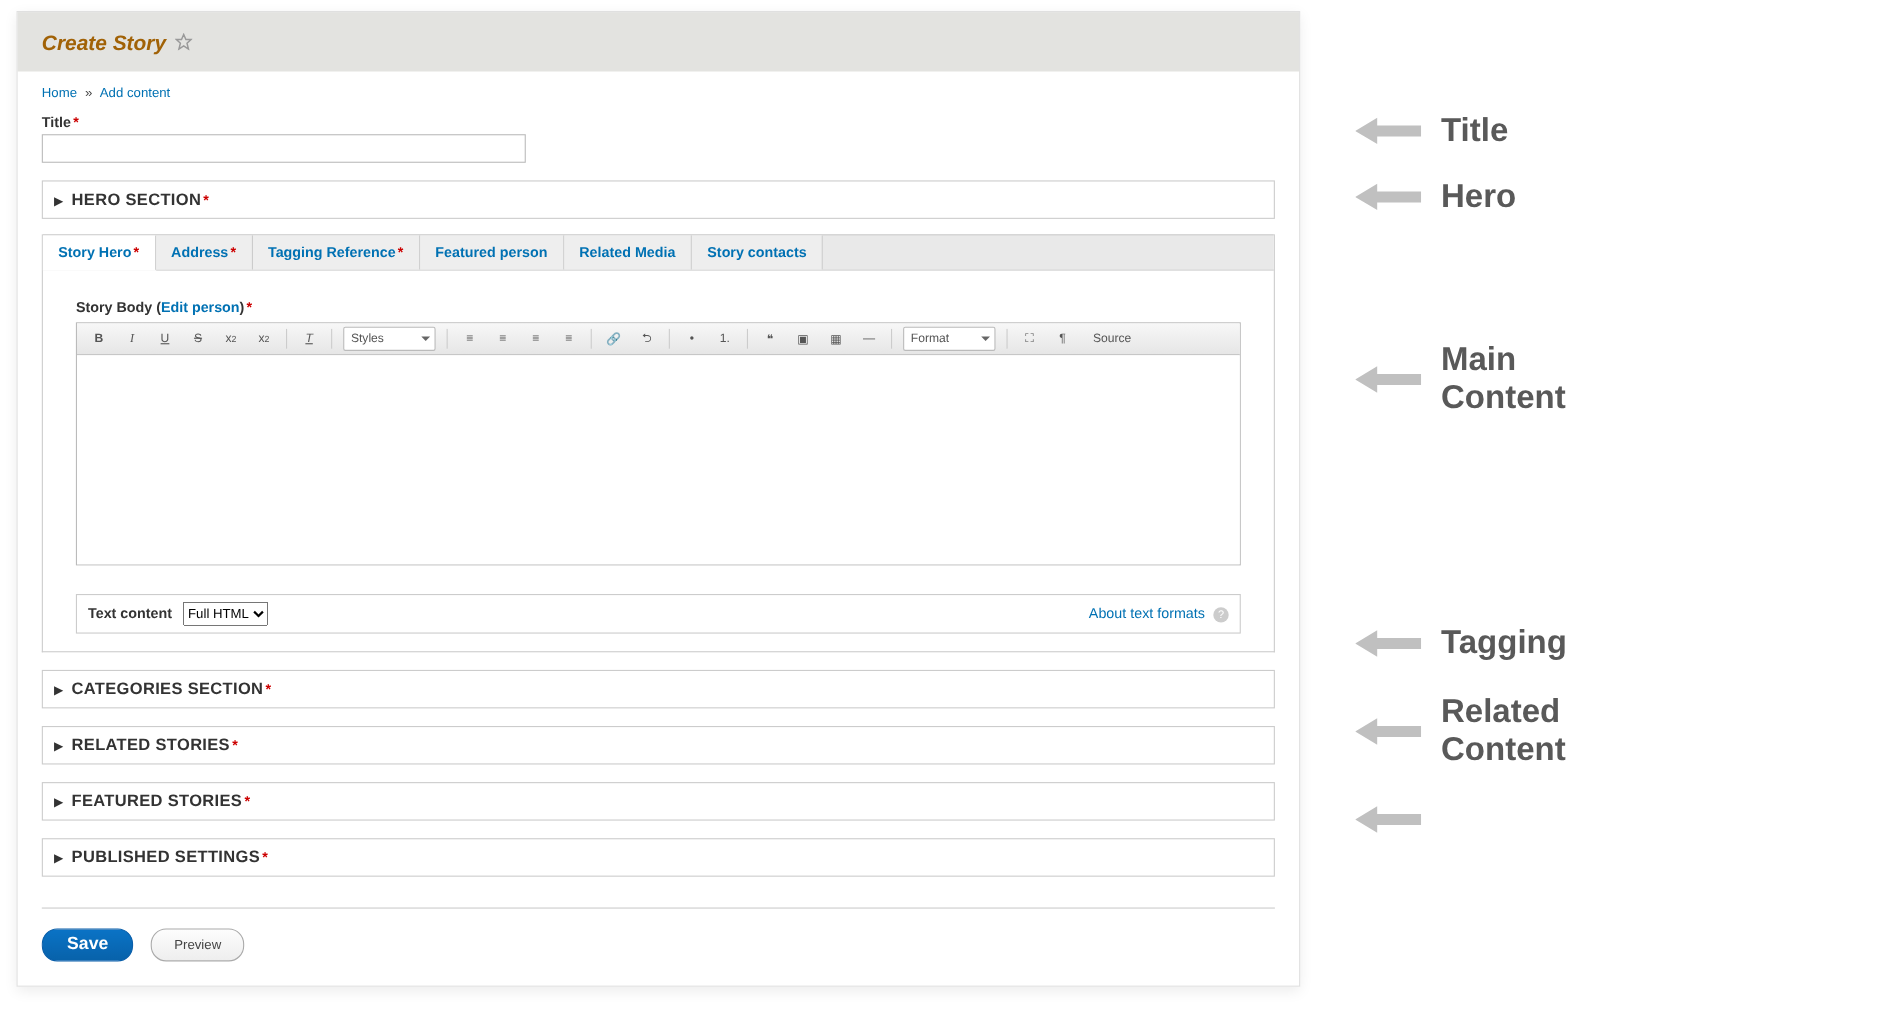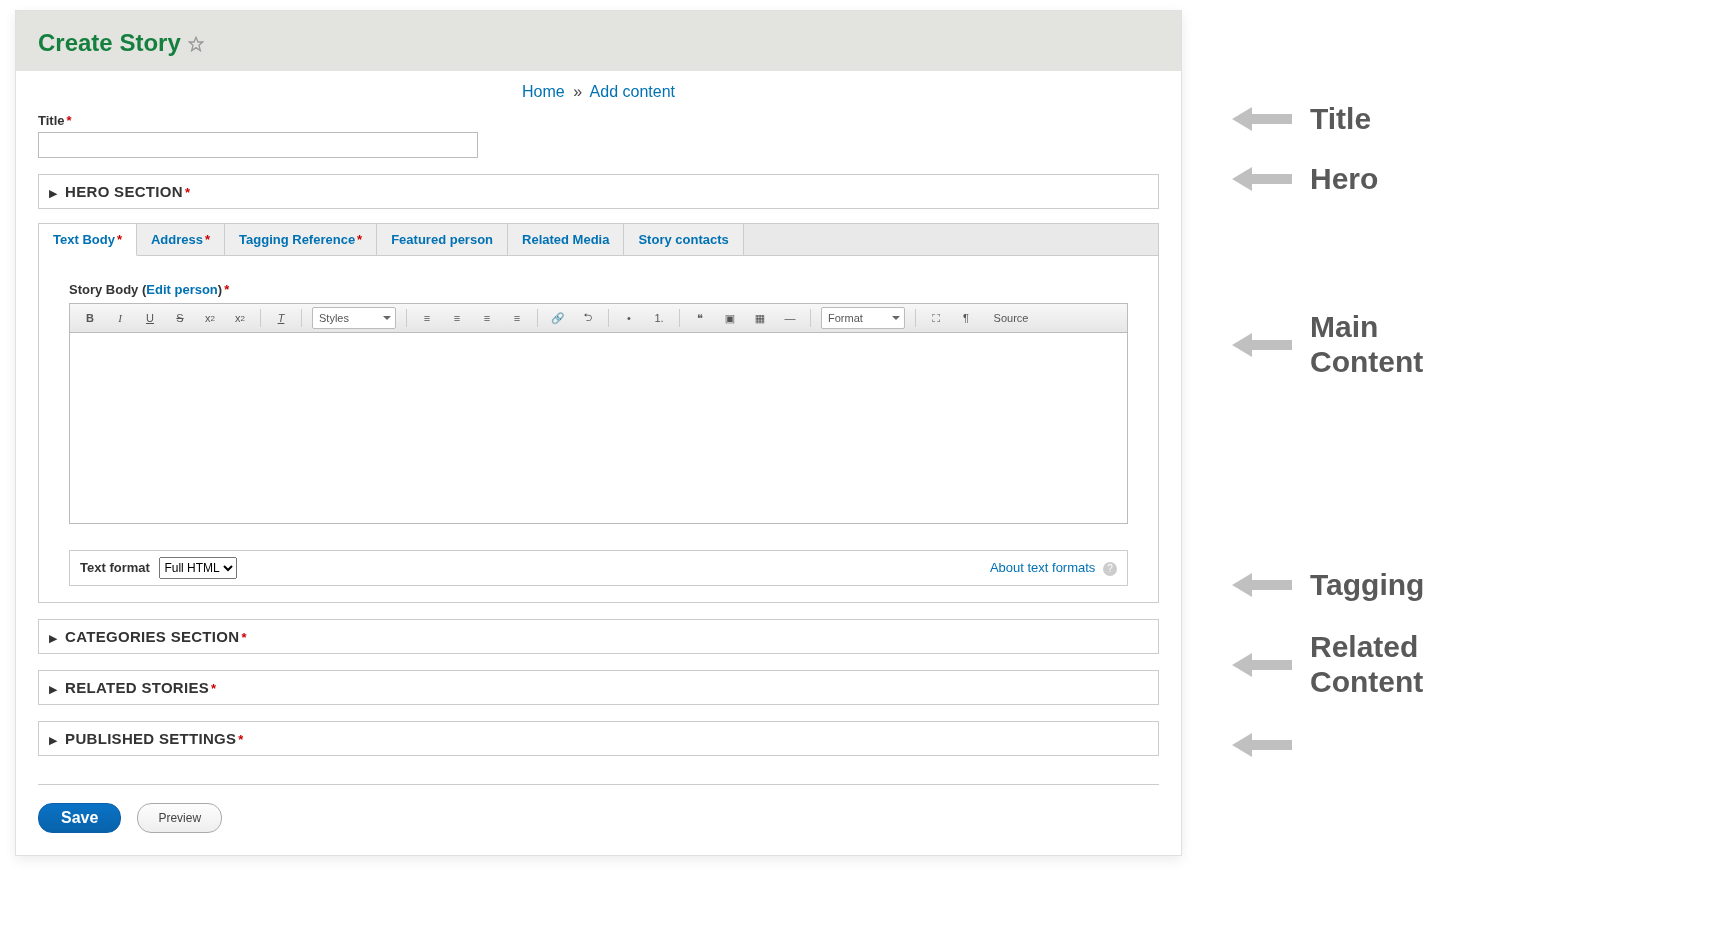--- a/index.html
+++ b/index.html
@@ -19,28 +19,29 @@
     width: 1165px;
     background: #fff;
     border: 1px solid #e0e0e0;
     box-shadow: 0 4px 12px rgba(0,0,0,0.08);
   }
   .page-header {
     background: #e3e3e0;
     padding: 18px 22px 14px;
   }
   .page-title {
-    font-size: 24px;
+    font-size: 19px;
     font-weight: bold;
-    color: #15803d;
+    color: #a16207;
     display: inline-block;
+    font-style: italic;
   }
   .star-icon svg { vertical-align: -1px; margin-left: 4px;}
   .body-area { padding: 12px 22px 22px; }
-  .breadcrumb { font-size: 16px; margin-bottom: 12px; text-align: center; }
+  .breadcrumb { font-size: 12px; margin-bottom: 12px; }
   .breadcrumb a { color: #0071B3; text-decoration: none; }
   .breadcrumb .sep { color: #444; margin: 0 4px; }
   .field-label { font-weight: bold; font-size: 13px; display: inline-block; margin-bottom: 4px;}
   .req { color: #cc0000; font-weight: bold; margin-left: 2px;}
   .title-input {
     width: 440px;
     height: 26px;
     border: 1px solid #bbb;
     padding: 0 6px;
     font-size: 13px;
@@ -231,21 +232,21 @@
       </div>
 
       <div class="fieldset-collapsed">
         <span class="arrow">▶</span>
         <span class="label">HERO SECTION</span><span class="req">*</span>
       </div>
 
       <div class="tabs-wrapper">
         <div class="tabs">
           <div class="tab active">
-            <span>Text Body</span><span class="req">*</span>
+            <span>Story Hero</span><span class="req">*</span>
           </div>
           <div class="tab">
             <span>Address</span><span class="req">*</span>
           </div>
           <div class="tab">
             <span>Tagging Reference</span><span class="req">*</span>
           </div>
           <div class="tab">
             <span>Featured person</span>
           </div>
@@ -301,21 +302,21 @@
               <span class="cke-sep"></span>
               <span class="cke-btn">⛶</span>
               <span class="cke-btn">¶</span>
               <span class="cke-btn" style="min-width:50px">Source</span>
             </div>
             <div class="cke-editarea"></div>
           </div>
 
           <div class="text-format-bar">
             <div>
-              <strong>Text format</strong>
+              <strong>Text content</strong>
               <select>
                 <option>Full HTML</option>
               </select>
             </div>
             <div>
               <a href="#">About text formats</a>
               <span class="help-icon">?</span>
             </div>
           </div>
         </div>
@@ -324,20 +325,24 @@
       <div class="fieldset-collapsed">
         <span class="arrow">▶</span>
         <span class="label">CATEGORIES SECTION</span><span class="req">*</span>
       </div>
       <div class="fieldset-collapsed">
         <span class="arrow">▶</span>
         <span class="label">RELATED STORIES</span><span class="req">*</span>
       </div>
       <div class="fieldset-collapsed">
         <span class="arrow">▶</span>
+        <span class="label">FEATURED STORIES</span><span class="req">*</span>
+      </div>
+      <div class="fieldset-collapsed">
+        <span class="arrow">▶</span>
         <span class="label">PUBLISHED SETTINGS</span><span class="req">*</span>
       </div>
 
       <hr class="divider">
 
       <div class="action-buttons">
         <button class="btn-save">Save</button>
         <button class="btn-preview">Preview</button>
       </div>
     </div>

